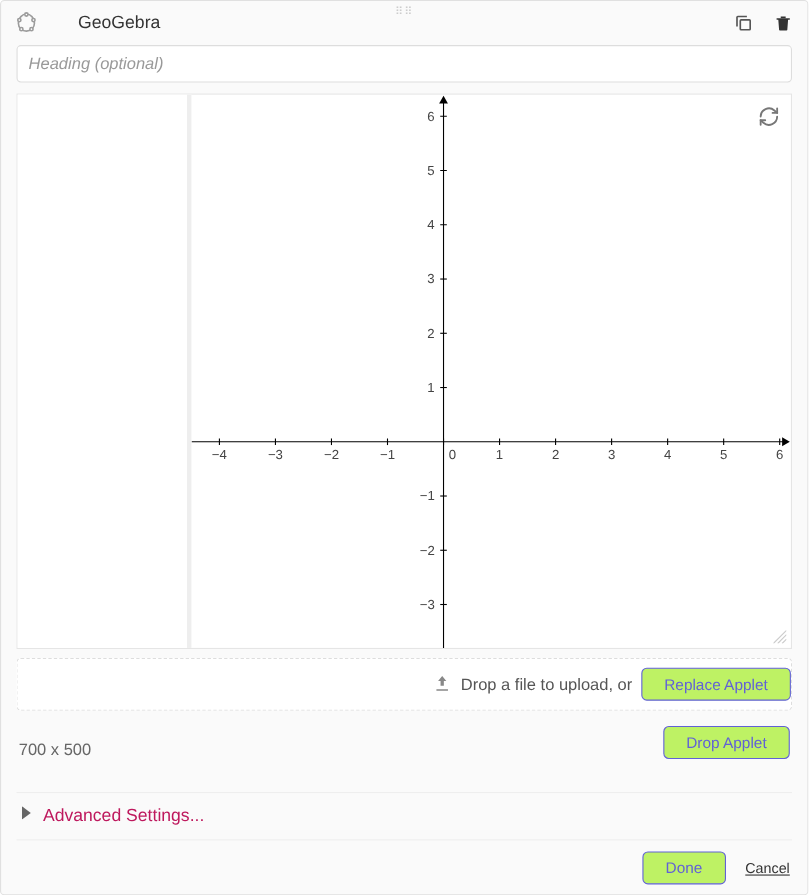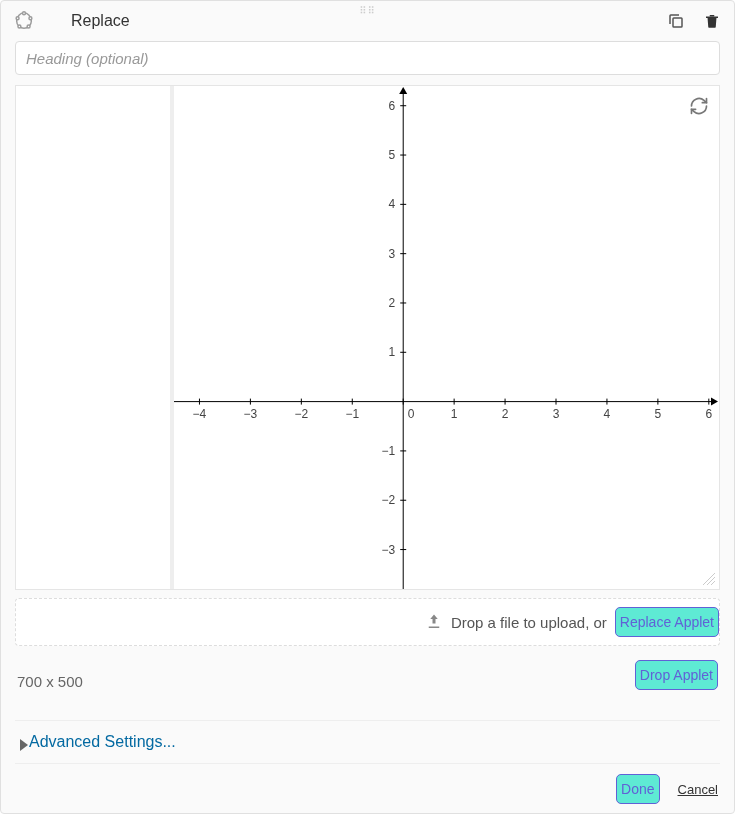--- a/index.html
+++ b/index.html
@@ -68,43 +68,44 @@
     align-items:center;
     justify-content:flex-end;
     gap:8px;
     color:#555;
     background:#fff;
   }
   .upload-row .uplabel { color:#555; font-size:15px; }
   .outline-btn {
     border: 1px solid #6161d6;
     color: #6161d6;
-    background: #5eead4;
+    background: #bef264;
     border-radius: 5px;
-    padding: 6px 4px;
+    padding: 6px 20px;
     font-size: 14px;
     cursor: pointer;
     font-family:inherit;
   }
   .dim-row {
     margin: 14px 16px 0 16px;
     display:flex;
     align-items:flex-end;
     justify-content:space-between;
     color:#666;
     font-size:15px;
   }
   .adv-row {
     margin: 30px 14px 0 14px;
     border-top:1px solid #eee;
     border-bottom:1px solid #eee;
     padding:12px 4px;
     display:flex;
-    align-items:flex-end;
-    color:#0369a1;
+    align-items:flex-start;
+    gap:10px;
+    color:#be185d;
     font-size:16px;
     cursor:pointer;
   }
   .footer-row {
     margin: 10px 16px 1px 16px;
     display:flex;
     justify-content:flex-end;
     align-items:center;
     gap:18px;
   }
@@ -120,21 +121,21 @@
     <span class="logo">
       <svg width="22" height="22" viewBox="0 0 24 24" fill="none" stroke="#9c9c9c" stroke-width="1.6">
         <path d="M12 3 C16 3 20 7 20 12 C20 16 17 20 12 20 C8 20 4 17 4 12 C4 7 8 3 12 3 Z"></path>
         <circle cx="12" cy="3.5" r="1.6" fill="#fff"></circle>
         <circle cx="19" cy="9" r="1.6" fill="#fff"></circle>
         <circle cx="17" cy="18" r="1.6" fill="#fff"></circle>
         <circle cx="7" cy="18" r="1.6" fill="#fff"></circle>
         <circle cx="5" cy="9" r="1.6" fill="#fff"></circle>
       </svg>
     </span>
-    <span class="title">Replace</span>
+    <span class="title">GeoGebra</span>
     <span class="dots">⠿⠿</span>
     <span class="action-icon">
       <svg width="18" height="18" viewBox="0 0 24 24" fill="none" stroke="#555" stroke-width="2">
         <rect x="8" y="8" width="12" height="12" rx="1"></rect>
         <path d="M4 16 V5 a1 1 0 0 1 1-1 h11"></path>
       </svg>
     </span>
     <span class="action-icon">
       <svg width="18" height="18" viewBox="0 0 24 24" fill="#333">
         <path d="M6 7h12l-1 13a1 1 0 0 1-1 1H8a1 1 0 0 1-1-1L6 7z"></path>

